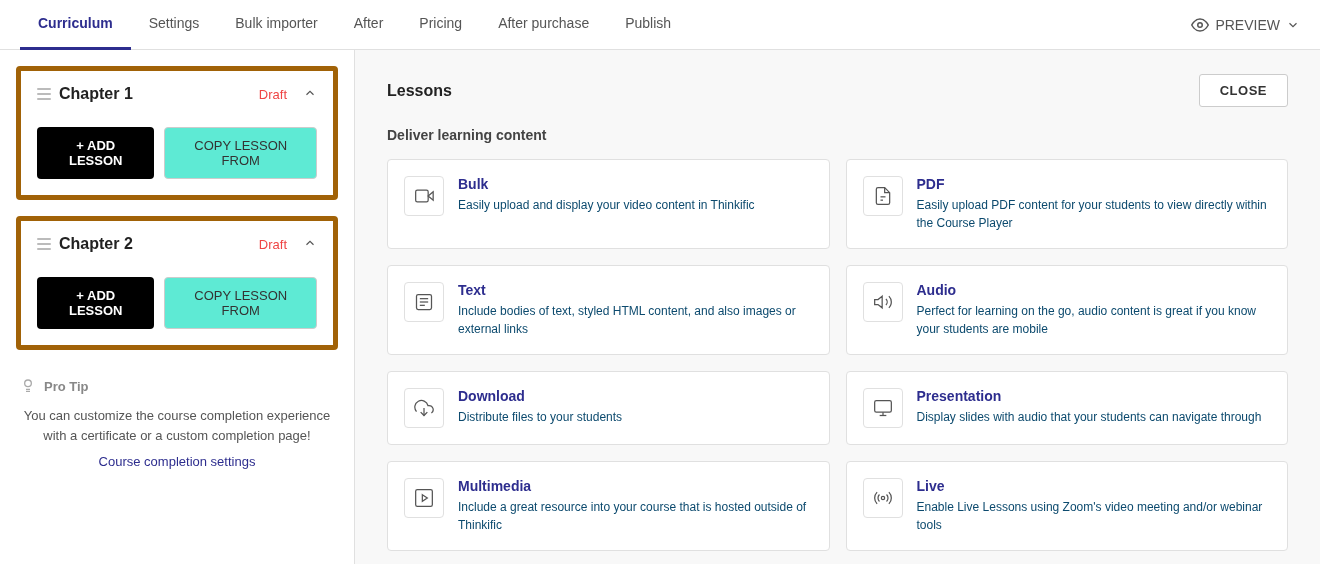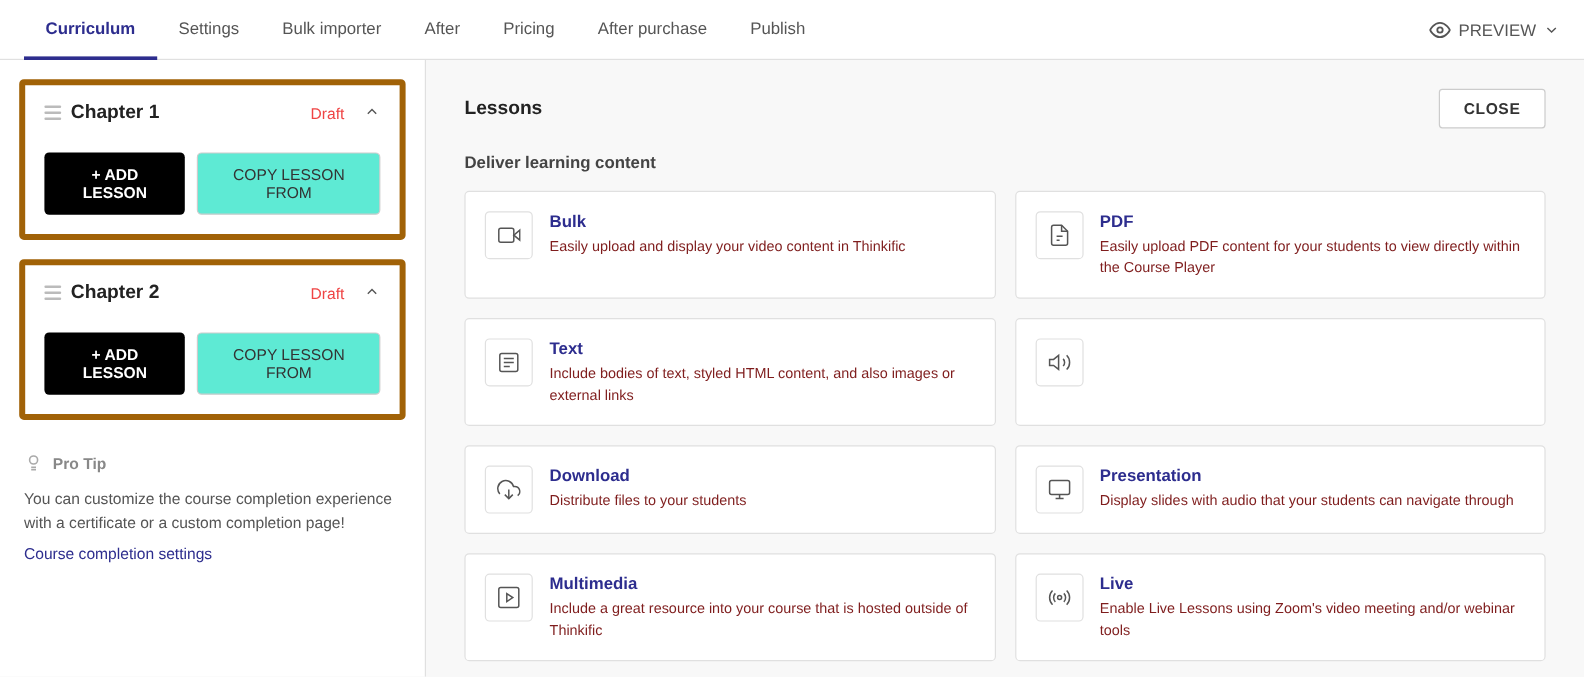--- a/index.html
+++ b/index.html
@@ -133,20 +133,21 @@
       padding: 10px 18px;
       font-size: 13px;
       font-weight: 500;
       cursor: pointer;
     }
 
     
     .pro-tip {
       margin-top: 8px;
       padding: 12px 4px;
+      text-align: center;
     }
     .pro-tip-header {
       display: flex;
       align-items: center;
       gap: 8px;
       color: #888;
       font-size: 13px;
       font-weight: 600;
       margin-bottom: 8px;
     }
@@ -230,21 +231,21 @@
       color: #555;
     }
     .lesson-card-content { flex: 1; }
     .lesson-card-title {
       color: #2d2d8e;
       font-size: 14px;
       font-weight: 600;
       margin-bottom: 4px;
     }
     .lesson-card-desc {
-      color: #7f1d1d;
+      color: #0c4a6e;
       font-size: 12px;
       line-height: 1.5;
     }
   </style>
 </head>
 <body>
 
 <nav class="top-nav">
   <div class="nav-items">
     <a class="nav-item active">Curriculum</a>
@@ -382,20 +383,24 @@
       </div>
 
       <div class="lesson-card">
         <div class="lesson-icon">
           <svg width="20" height="20" viewBox="0 0 24 24" fill="none" stroke="#555" stroke-width="1.5">
               <polygon points="11 5 6 9 2 9 2 15 6 15 11 19 11 5"></polygon>
               <path d="M19.07 4.93a10 10 0 0 1 0 14.14"></path>
               <path d="M15.54 8.46a5 5 0 0 1 0 7.07"></path>
             </svg>
         </div>
+        <div class="lesson-card-content">
+          <div class="lesson-card-title">Audio</div>
+          <div class="lesson-card-desc">Perfect for learning on the go, audio content is great if you know your students are mobile</div>
+        </div>
       </div>
 
       <div class="lesson-card">
         <div class="lesson-icon">
           <svg width="20" height="20" viewBox="0 0 24 24" fill="none" stroke="#555" stroke-width="1.5">
               <polyline points="8 17 12 21 16 17"></polyline>
               <line x1="12" y1="12" x2="12" y2="21"></line>
               <path d="M20.88 18.09A5 5 0 0 0 18 9h-1.26A8 8 0 1 0 3 16.29"></path>
             </svg>
         </div>

